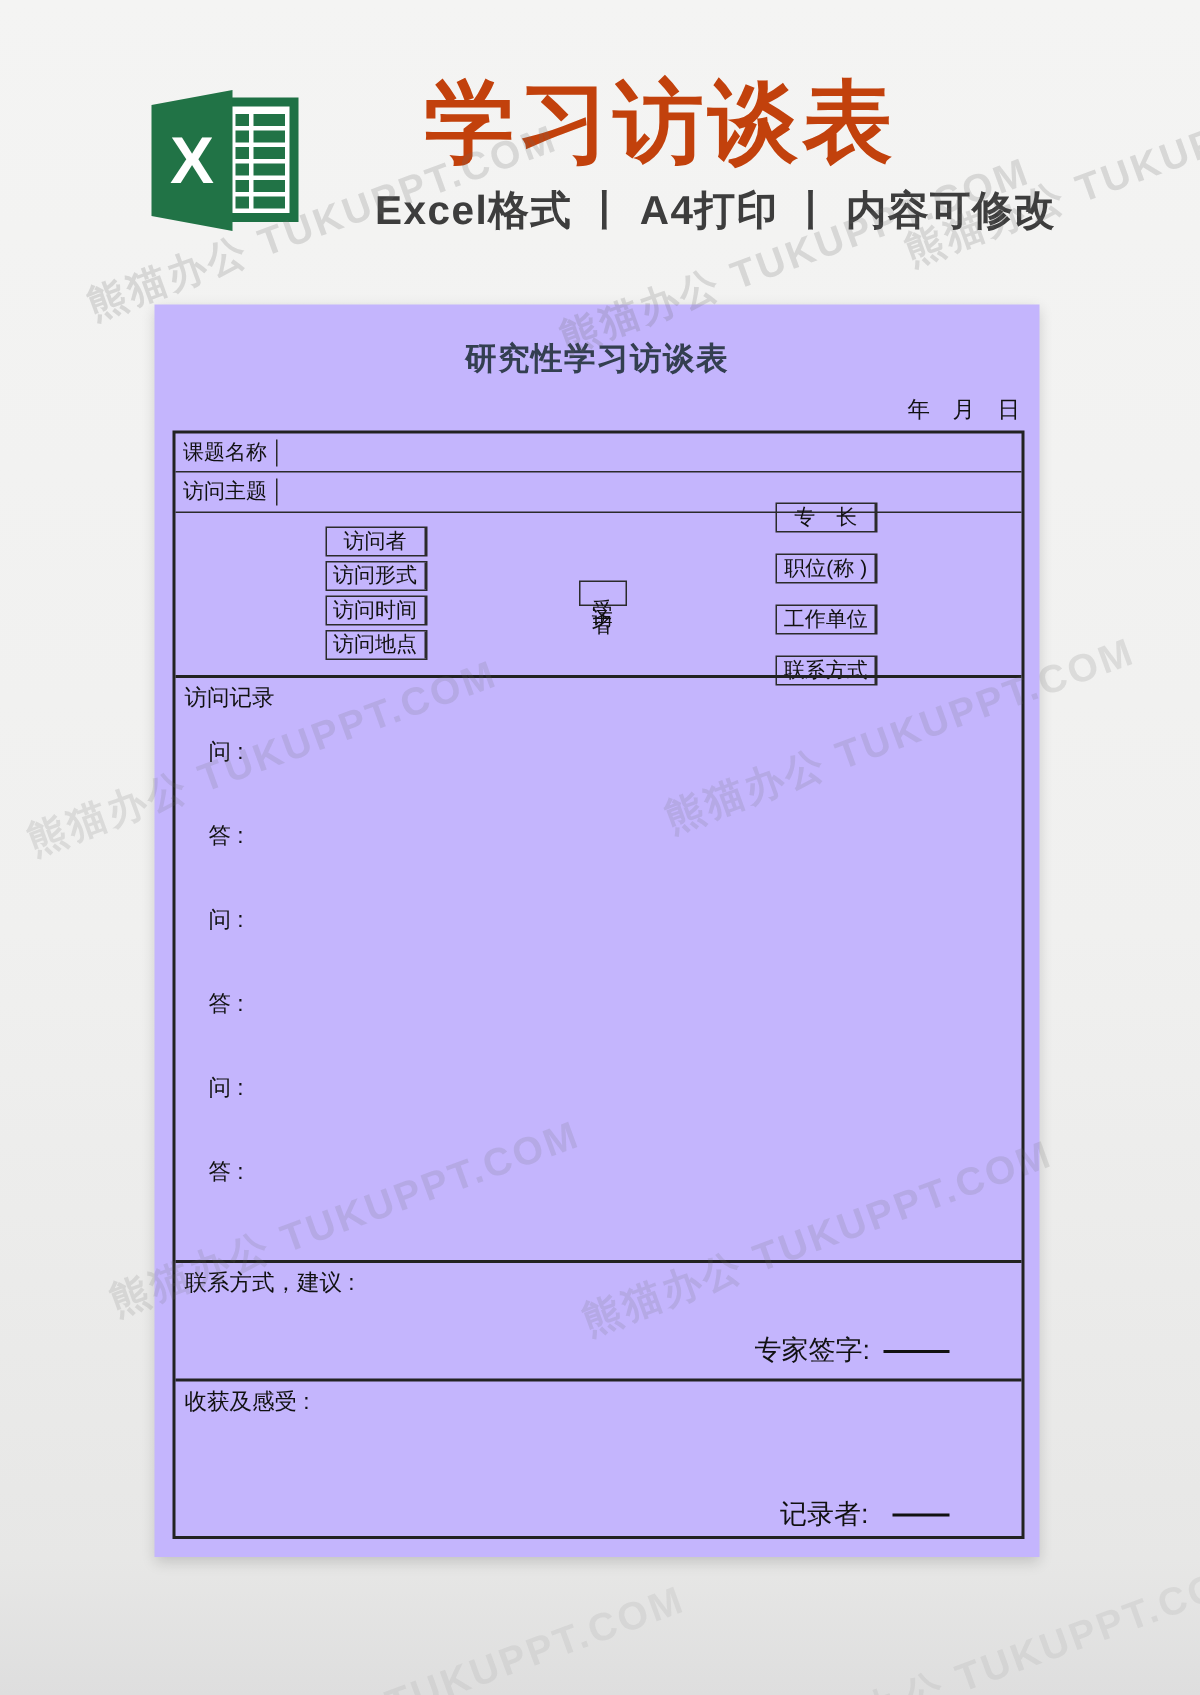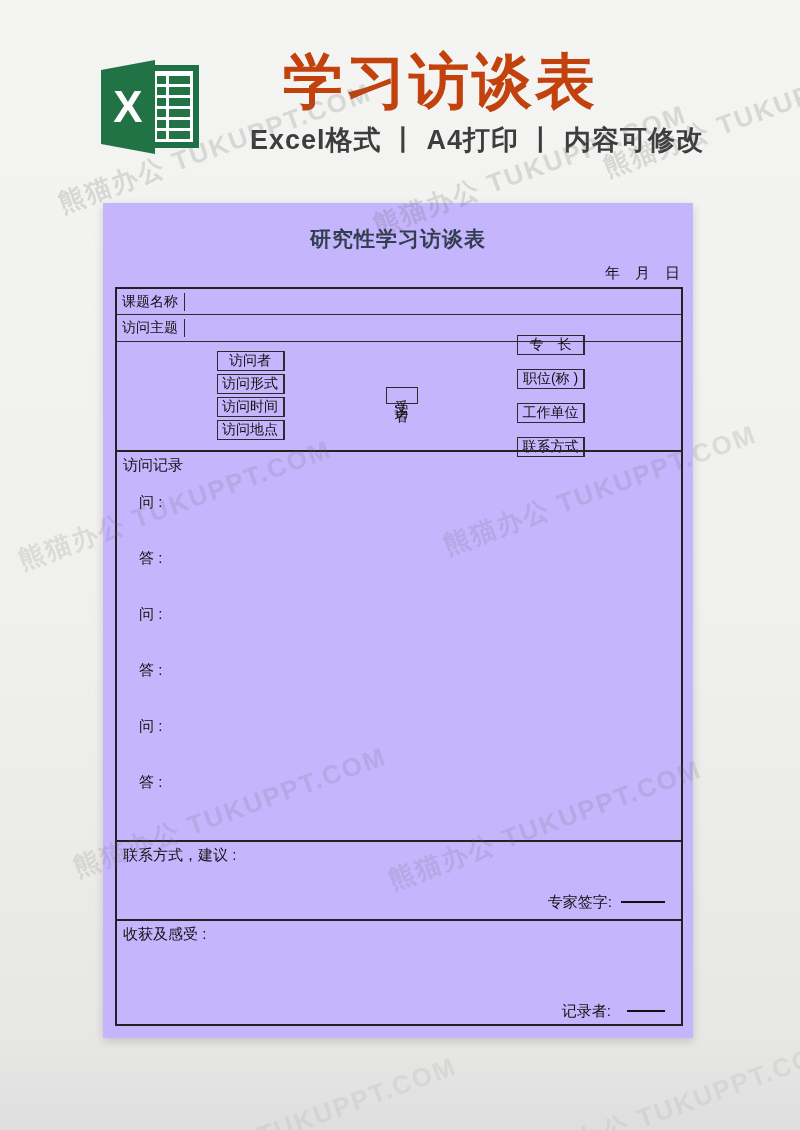--- a/index.html
+++ b/index.html
@@ -68,21 +68,21 @@
   }
   .mini .mval{flex:1;}
 
   .section{position:relative;border-top:2px solid #222;}
   .sec-record{height:390px;}
   .sec-expert{height:79px;}
   .sec-harvest{height:109px;}
   .sec-label{padding:4px 6px;font-size:15px;white-space:nowrap;}
   .qa{margin:34px 0 0 22px;font-size:15px;line-height:22px;}
   .qa.first{margin-top:12px;}
-  .sign{position:absolute;right:16px;bottom:7px;font-size:15px;white-space:nowrap;}
+  .sign{position:absolute;right:48px;bottom:7px;font-size:18px;white-space:nowrap;}
   .sig-line{display:inline-block;width:44px;height:2px;background:#111;margin-left:9px;vertical-align:4px;}
   .sig-line.short{width:38px;margin-left:16px;}
 
   
   .wm{
     position:absolute;white-space:nowrap;pointer-events:none;z-index:9;
     font-size:26px;font-weight:bold;letter-spacing:2px;
     color:rgba(105,105,105,0.16);
     transform:translate(-50%,-50%) rotate(-20deg);
   }

